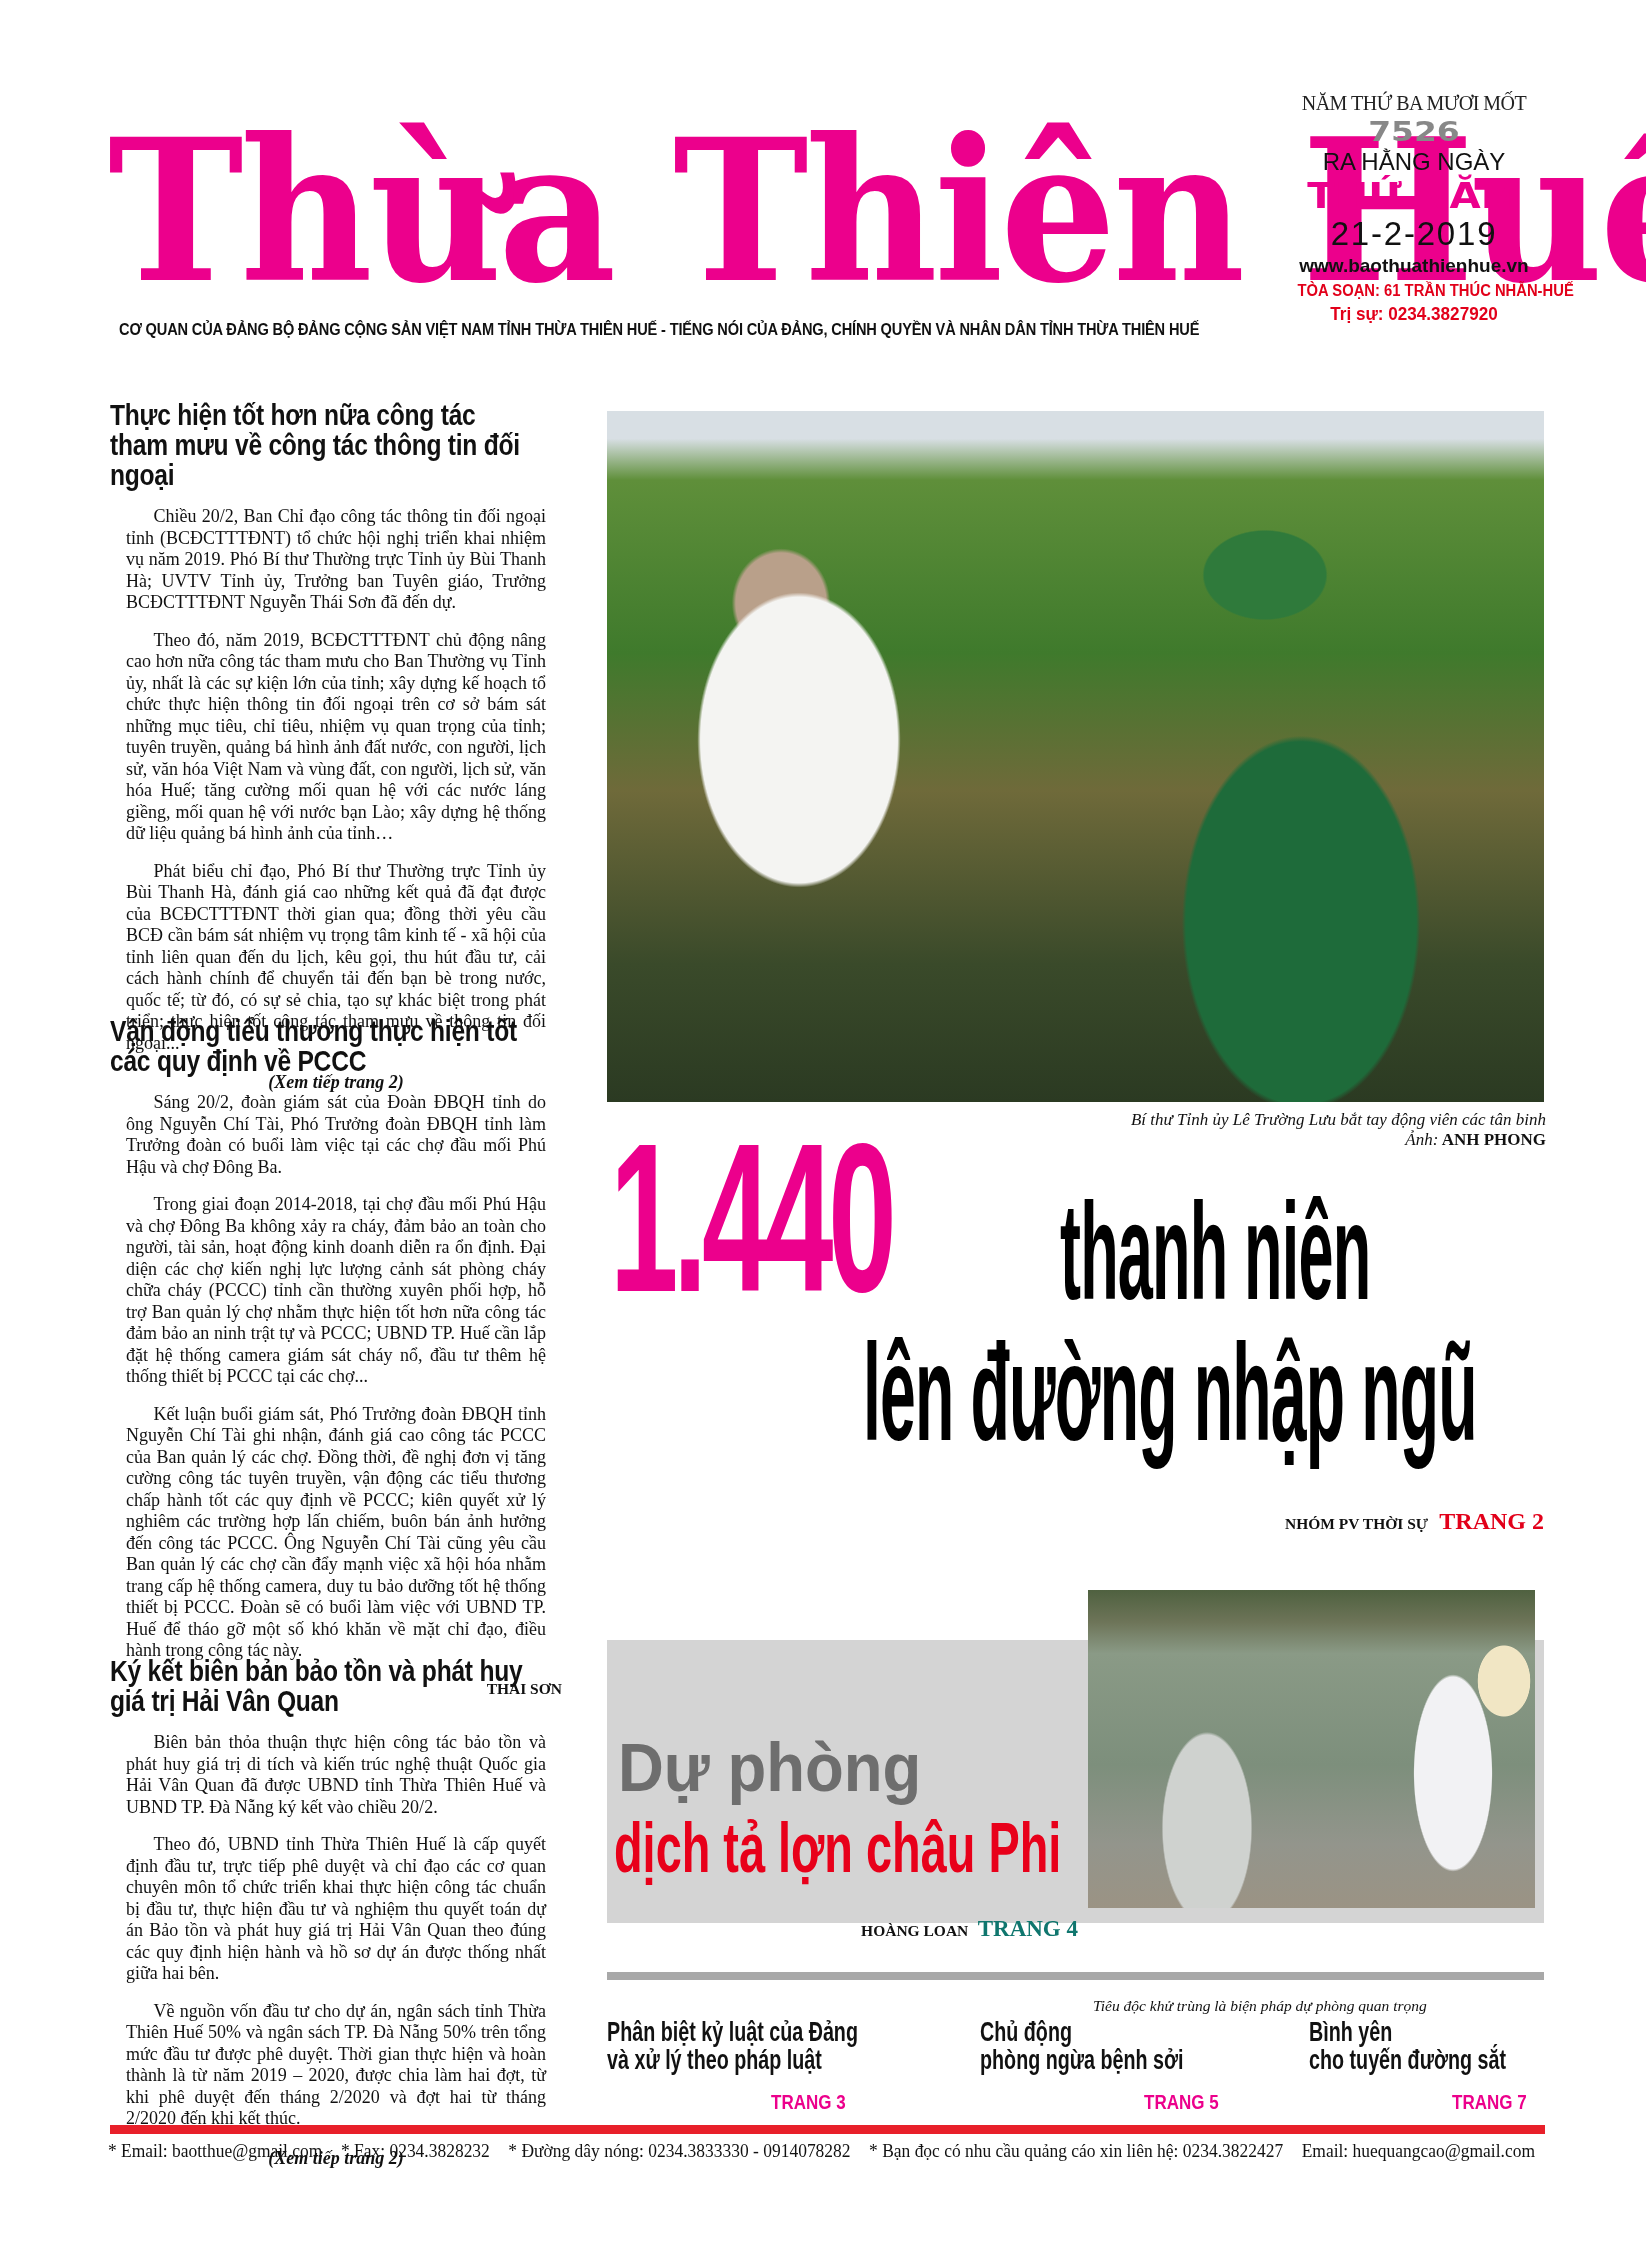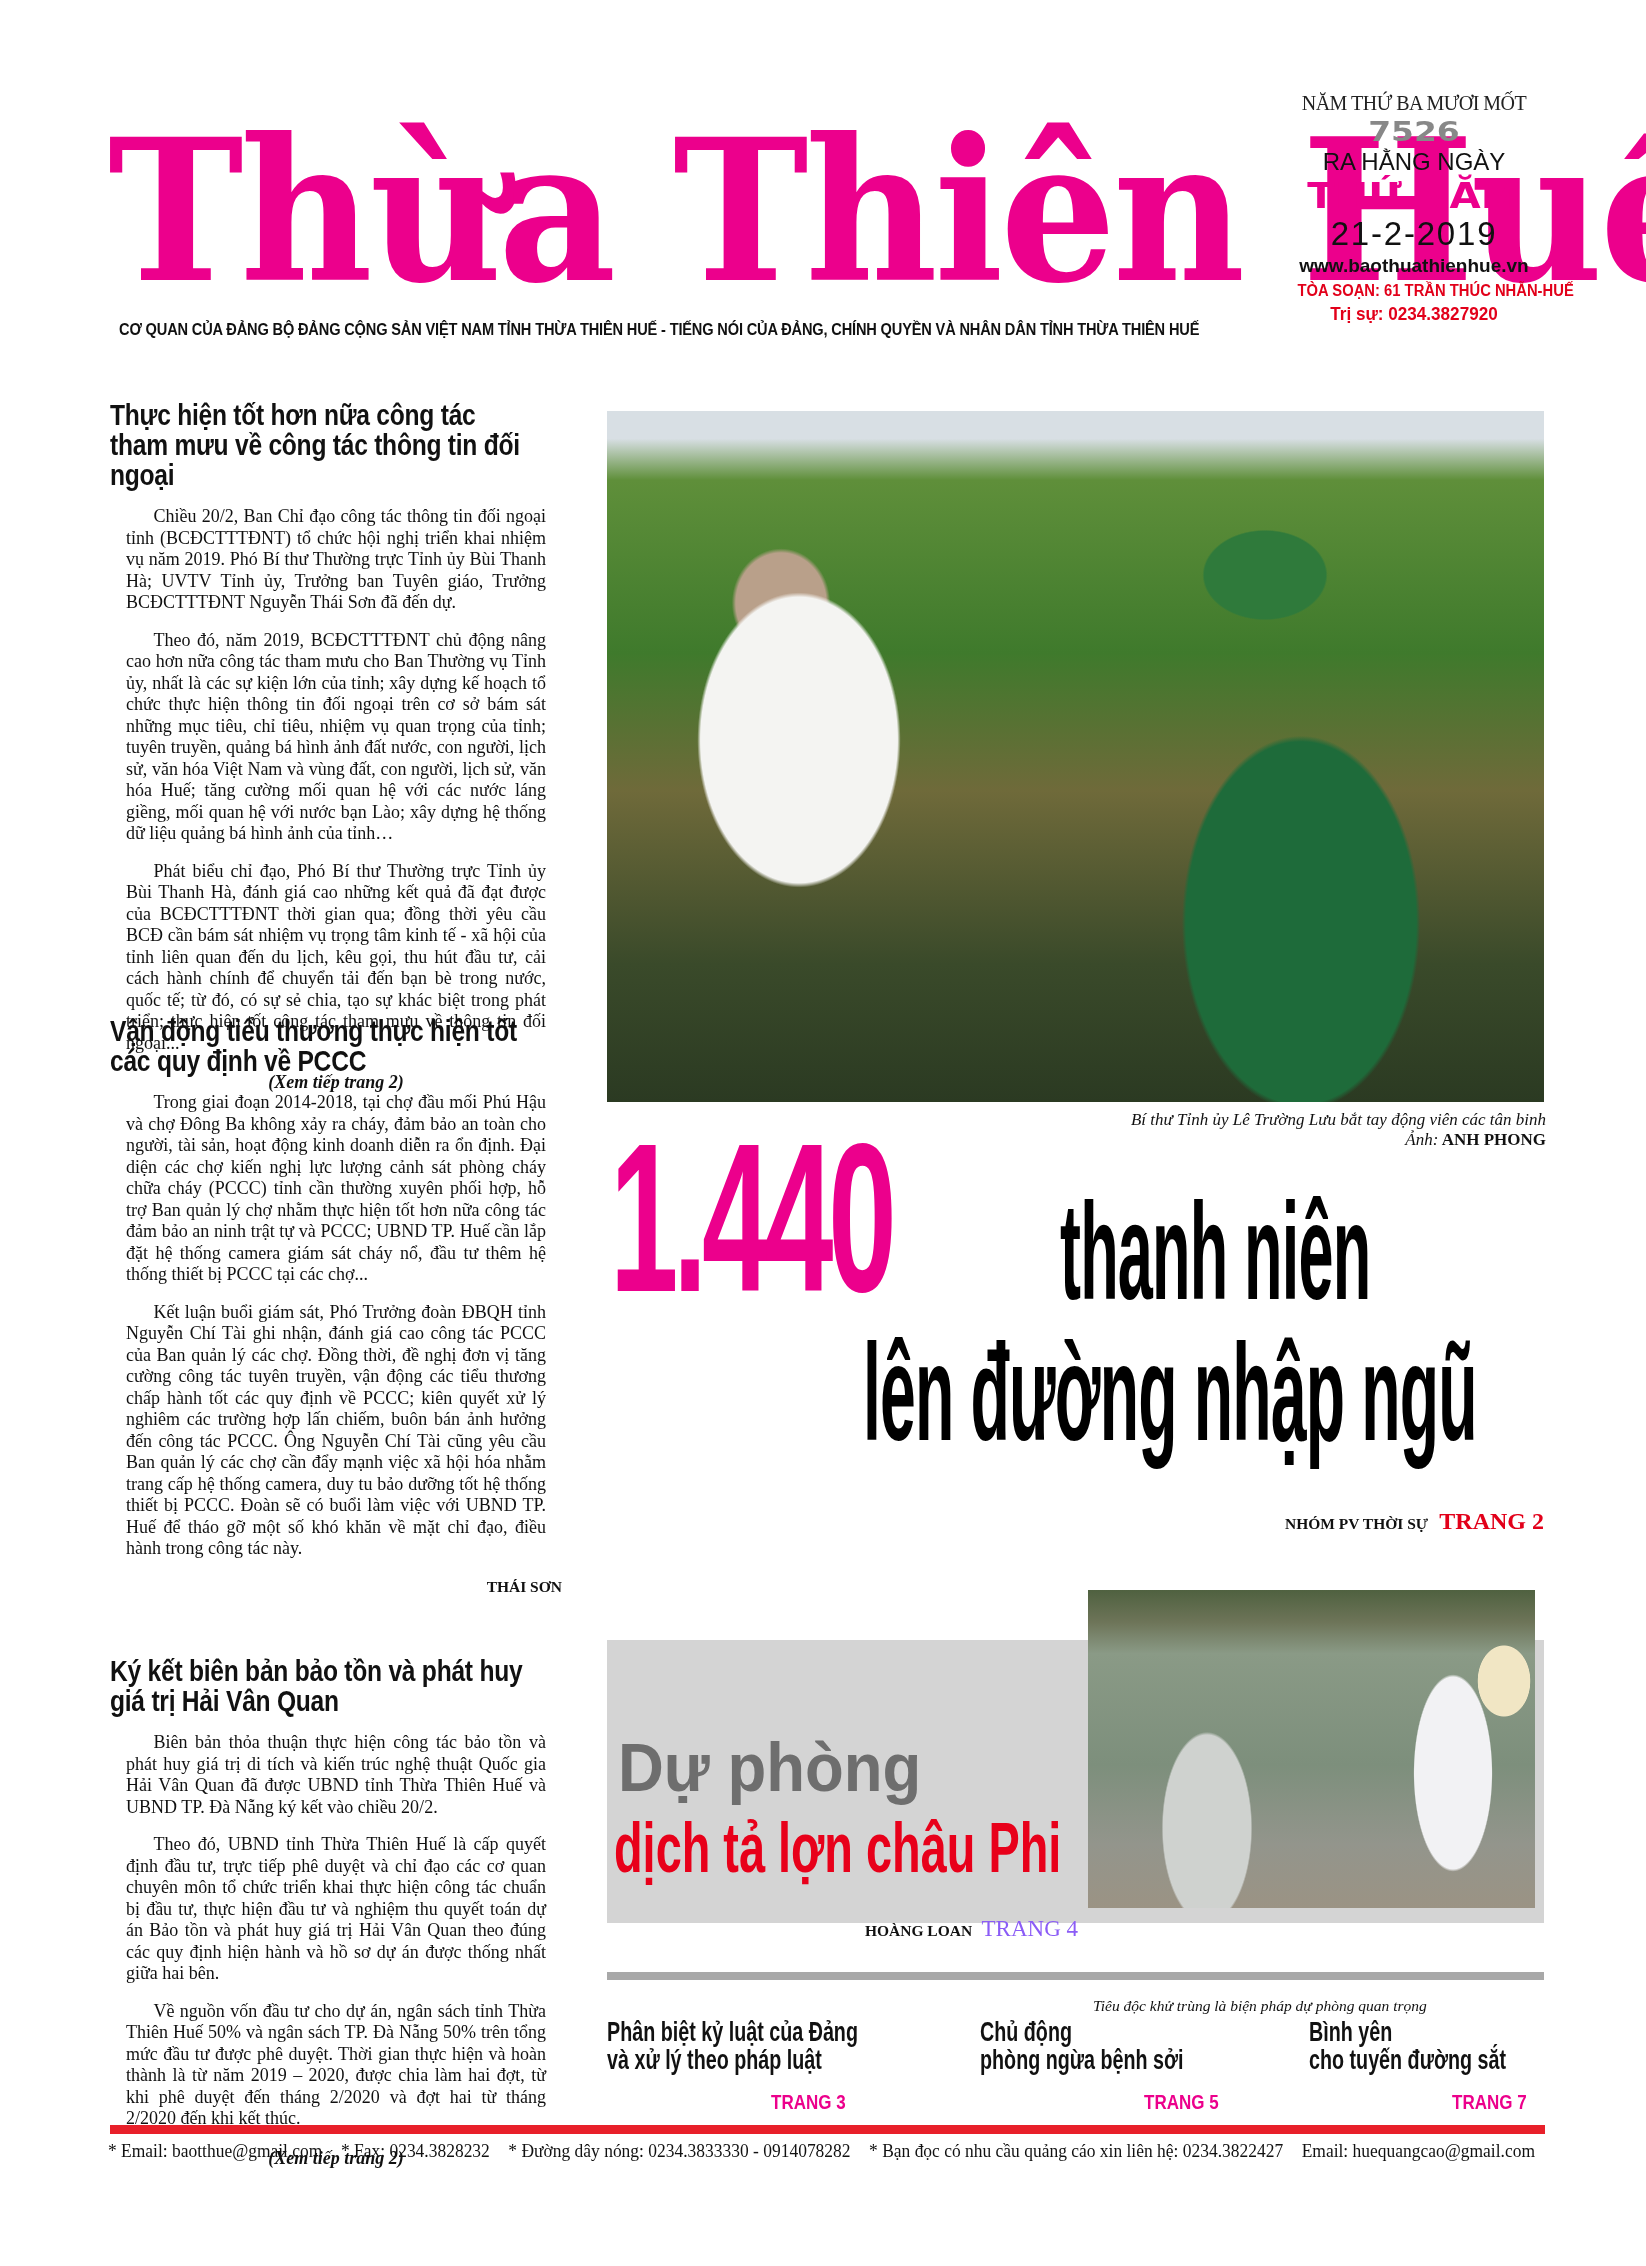--- a/index.html
+++ b/index.html
@@ -43,21 +43,21 @@
   
   .grey-box{left:607px;top:1640px;width:937px;height:283px;background:#d4d4d4;}
   .photo-2{left:1088px;top:1590px;width:447px;height:318px;background:
     radial-gradient(ellipse 55px 137px at 365px 183px,#f2f2f4 70%,transparent 72%),
     radial-gradient(ellipse 37px 50px at 416px 91px,#f1e6c4 70%,transparent 72%),
     radial-gradient(ellipse 73px 155px at 119px 238px,#cfd2cf 60%,transparent 62%),
     linear-gradient(180deg,#4f6140 0%,#6d7458 10%,#8a9a86 20%,#7d8f7c 55%,#93958c 80%,#9b9384 100%);}
   .box2-l1{left:618px;top:1732px;font-family:"Liberation Sans",sans-serif;font-weight:bold;color:#6e6e6e;font-size:69px;line-height:71px;transform:scaleX(0.92);transform-origin:left top;white-space:nowrap;}
   .box2-l2{left:614px;top:1809px;font-family:"Liberation Sans",sans-serif;font-weight:bold;color:#e8001a;font-size:71px;line-height:77px;transform:scaleX(0.66);transform-origin:left top;white-space:nowrap;}
   .box2-byline{left:804px;top:1916px;width:274px;text-align:right;font-weight:bold;font-size:15.5px;line-height:25.6px;}
-  .box2-byline .pg{color:#8b5cf6;font-size:23px;font-weight:normal;margin-left:5.5px;}
+  .box2-byline .pg{color:#0f766e;font-size:23px;font-weight:bold;margin-left:5.5px;}
   .box2-caption{left:1093px;top:1996px;width:448px;font-style:italic;font-size:15.5px;line-height:20px;}
   
   .teaser-bar{left:607px;top:1972px;width:937px;height:8.2px;background:#a8a8a8;}
   .teaser{top:2018px;width:329px;}
   .teaser .t{font-family:"Liberation Sans",sans-serif;font-weight:bold;font-size:27.4px;line-height:28px;transform:scaleX(0.72);transform-origin:left top;white-space:nowrap;}
   .teaser .p{position:absolute;top:73px;font-family:"Liberation Sans",sans-serif;font-weight:bold;color:#ec008c;font-size:20px;transform:scaleX(0.85);transform-origin:left top;}
   
   .red-rule{left:110px;top:2125px;width:1435px;height:9.1px;background:#e8202a;}
   .footer{left:108px;top:2140px;width:1444px;font-size:18px;line-height:22px;white-space:nowrap;transform:scaleX(0.97);transform-origin:left top;}
   .footer span{margin-right:14.6px;}
@@ -91,20 +91,21 @@
   </div>
   <div class="more">(Xem tiếp trang 2)</div>
 </div>
 
 <div class="abs col-left" style="top:1016px;">
   <div class="headline">
     <div>Vận động tiểu thương thực hiện tốt</div>
     <div>các quy định về PCCC</div>
   </div>
   <div class="body" style="margin-top:1.8px;">
+    <p>Sáng 20/2, đoàn giám sát của Đoàn ĐBQH tỉnh do ông Nguyễn Chí Tài, Phó Trưởng đoàn ĐBQH tỉnh làm Trưởng đoàn có buổi làm việc tại các chợ đầu mối Phú Hậu và chợ Đông Ba.</p>
     <p>Trong giai đoạn 2014-2018, tại chợ đầu mối Phú Hậu và chợ Đông Ba không xảy ra cháy, đảm bảo an toàn cho người, tài sản, hoạt động kinh doanh diễn ra ổn định. Đại diện các chợ kiến nghị lực lượng cảnh sát phòng cháy chữa cháy (PCCC) tỉnh cần thường xuyên phối hợp, hỗ trợ Ban quản lý chợ nhằm thực hiện tốt hơn nữa công tác đảm bảo an ninh trật tự và PCCC; UBND TP. Huế cần lắp đặt hệ thống camera giám sát cháy nổ, đầu tư thêm hệ thống thiết bị PCCC tại các chợ...</p>
     <p>Kết luận buổi giám sát, Phó Trưởng đoàn ĐBQH tỉnh Nguyễn Chí Tài ghi nhận, đánh giá cao công tác PCCC của Ban quản lý các chợ. Đồng thời, đề nghị đơn vị tăng cường công tác tuyên truyền, vận động các tiểu thương chấp hành tốt các quy định về PCCC; kiên quyết xử lý nghiêm các trường hợp lấn chiếm, buôn bán ảnh hưởng đến công tác PCCC. Ông Nguyễn Chí Tài cũng yêu cầu Ban quản lý các chợ cần đẩy mạnh việc xã hội hóa nhằm trang cấp hệ thống camera, duy tu bảo dưỡng tốt hệ thống thiết bị PCCC. Đoàn sẽ có buổi làm việc với UBND TP. Huế để tháo gỡ một số khó khăn về mặt chỉ đạo, điều hành trong công tác này.</p>
   </div>
   <div class="byline">THÁI SƠN</div>
 </div>
 
 <div class="abs col-left" style="top:1656px;">
   <div class="headline">
     <div>Ký kết biên bản bảo tồn và phát huy</div>
     <div>giá trị Hải Vân Quan</div>

